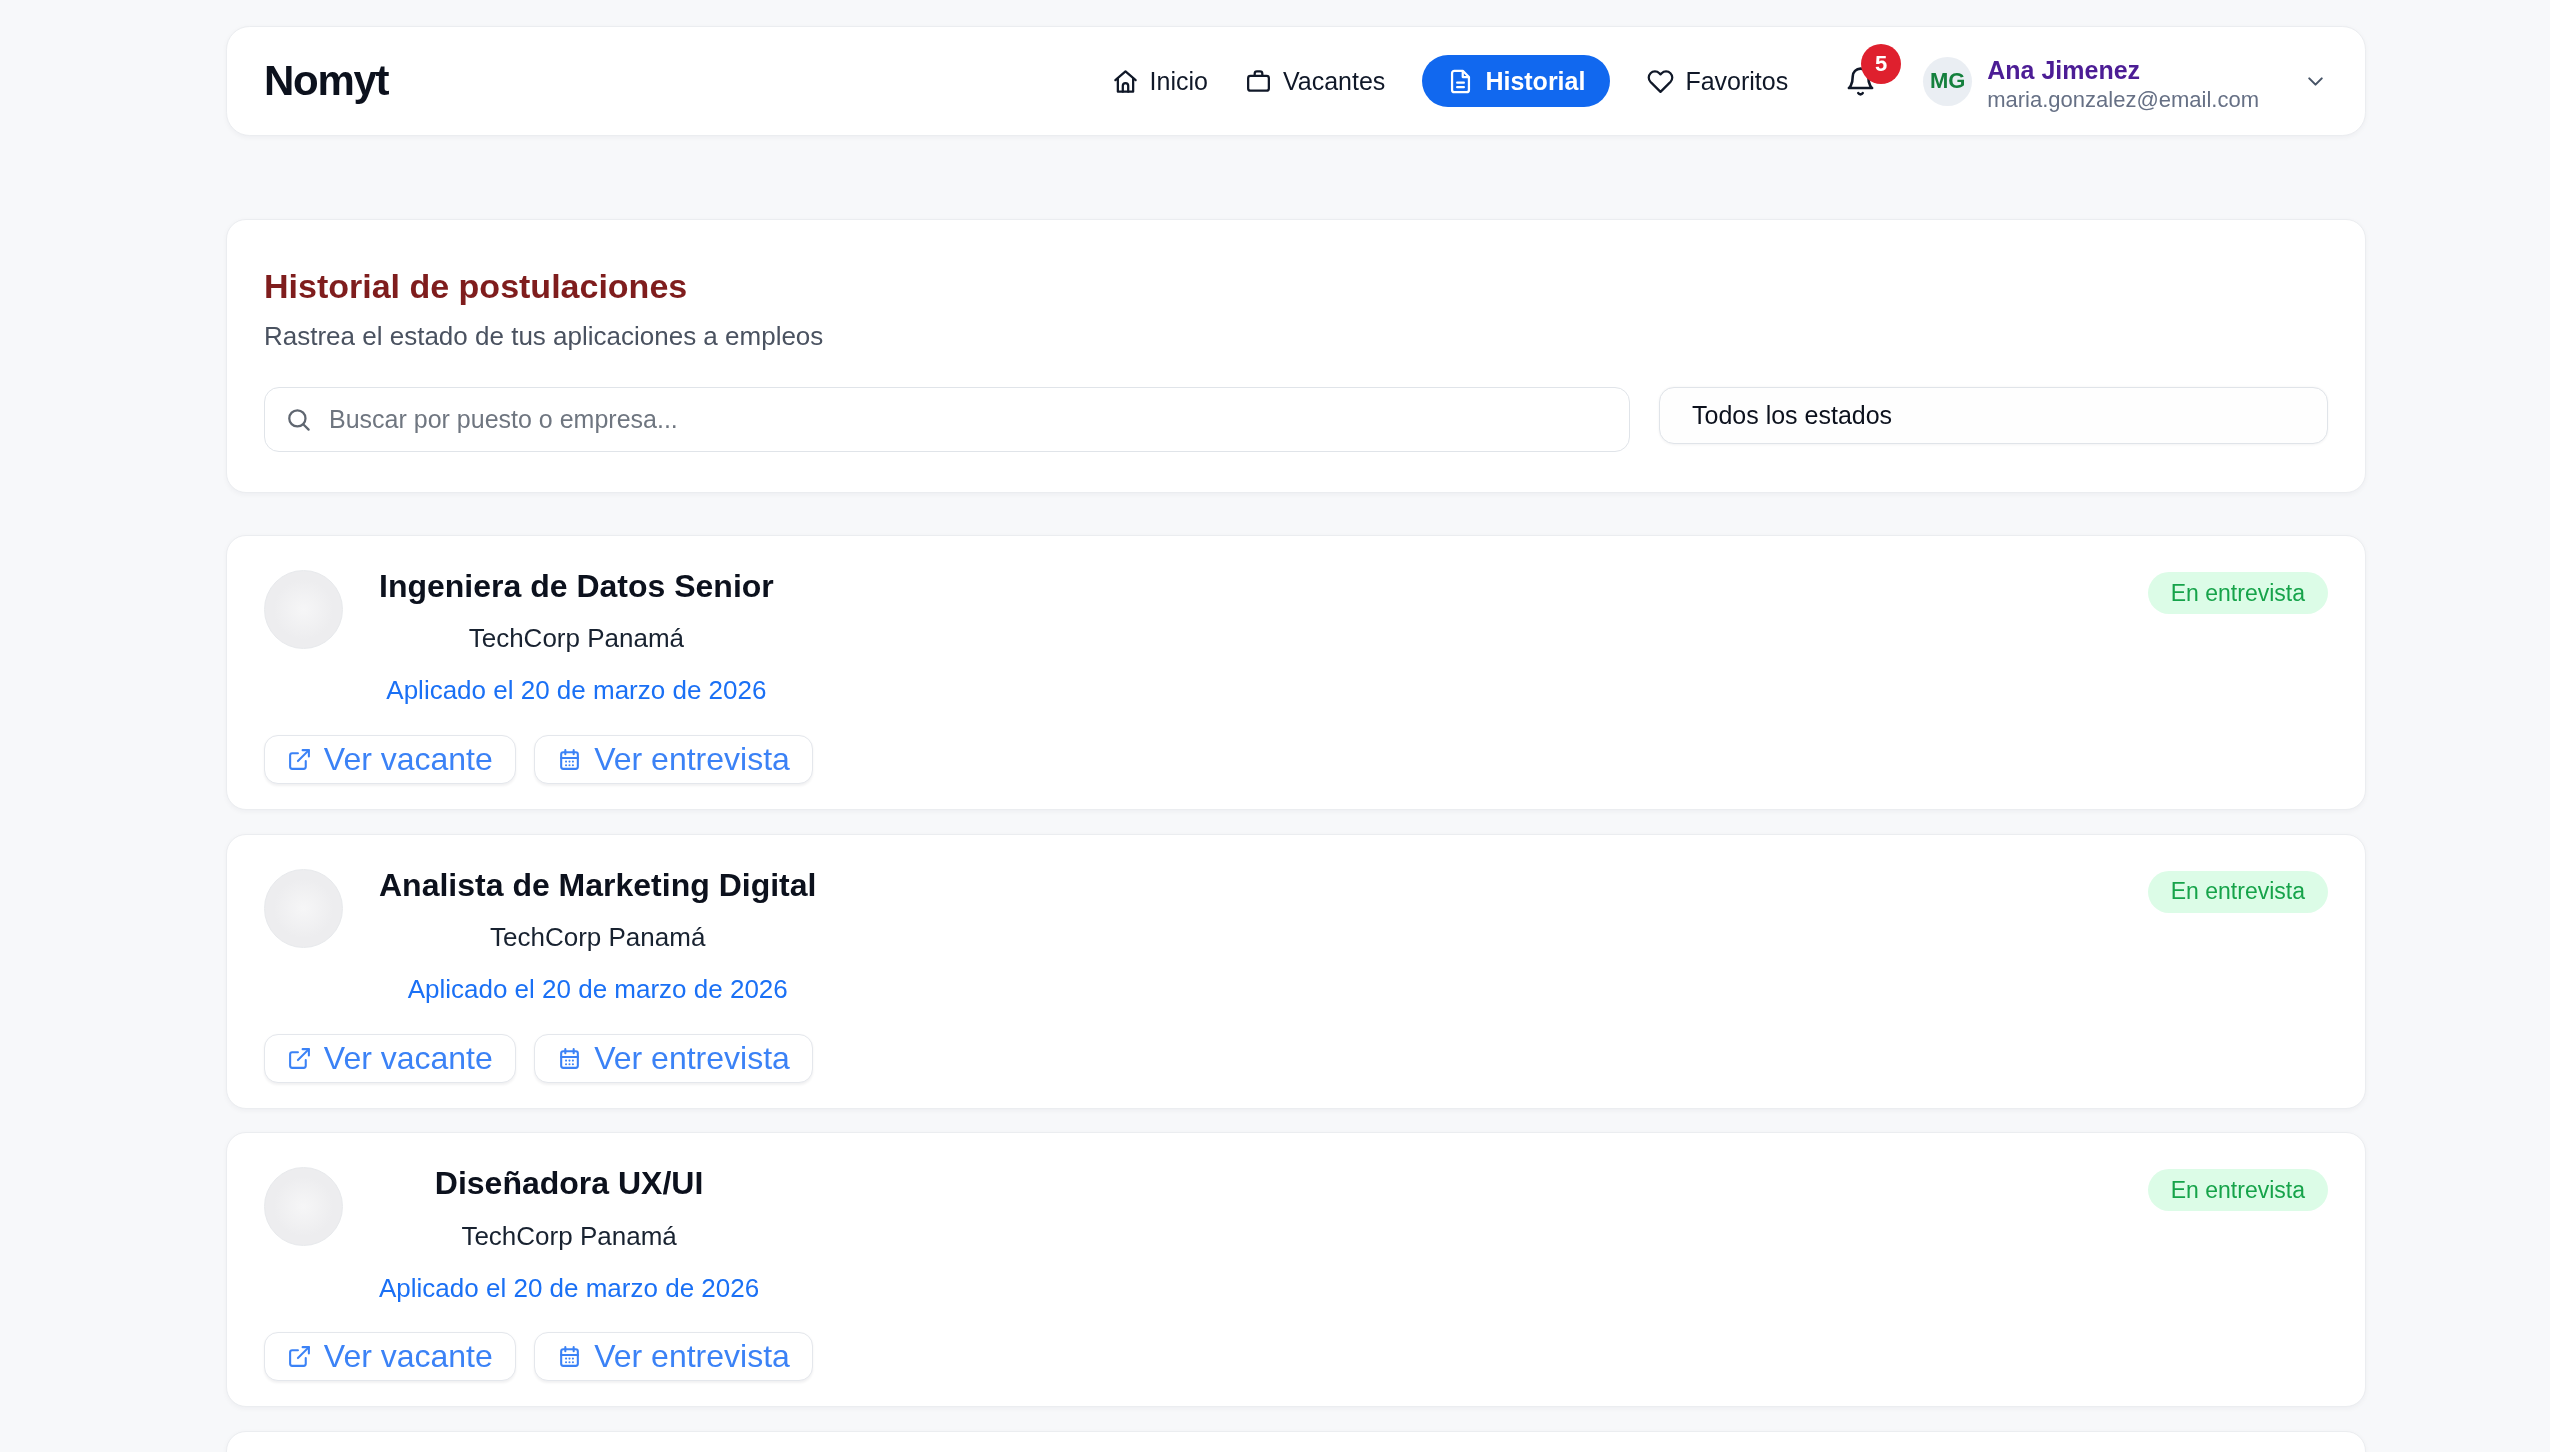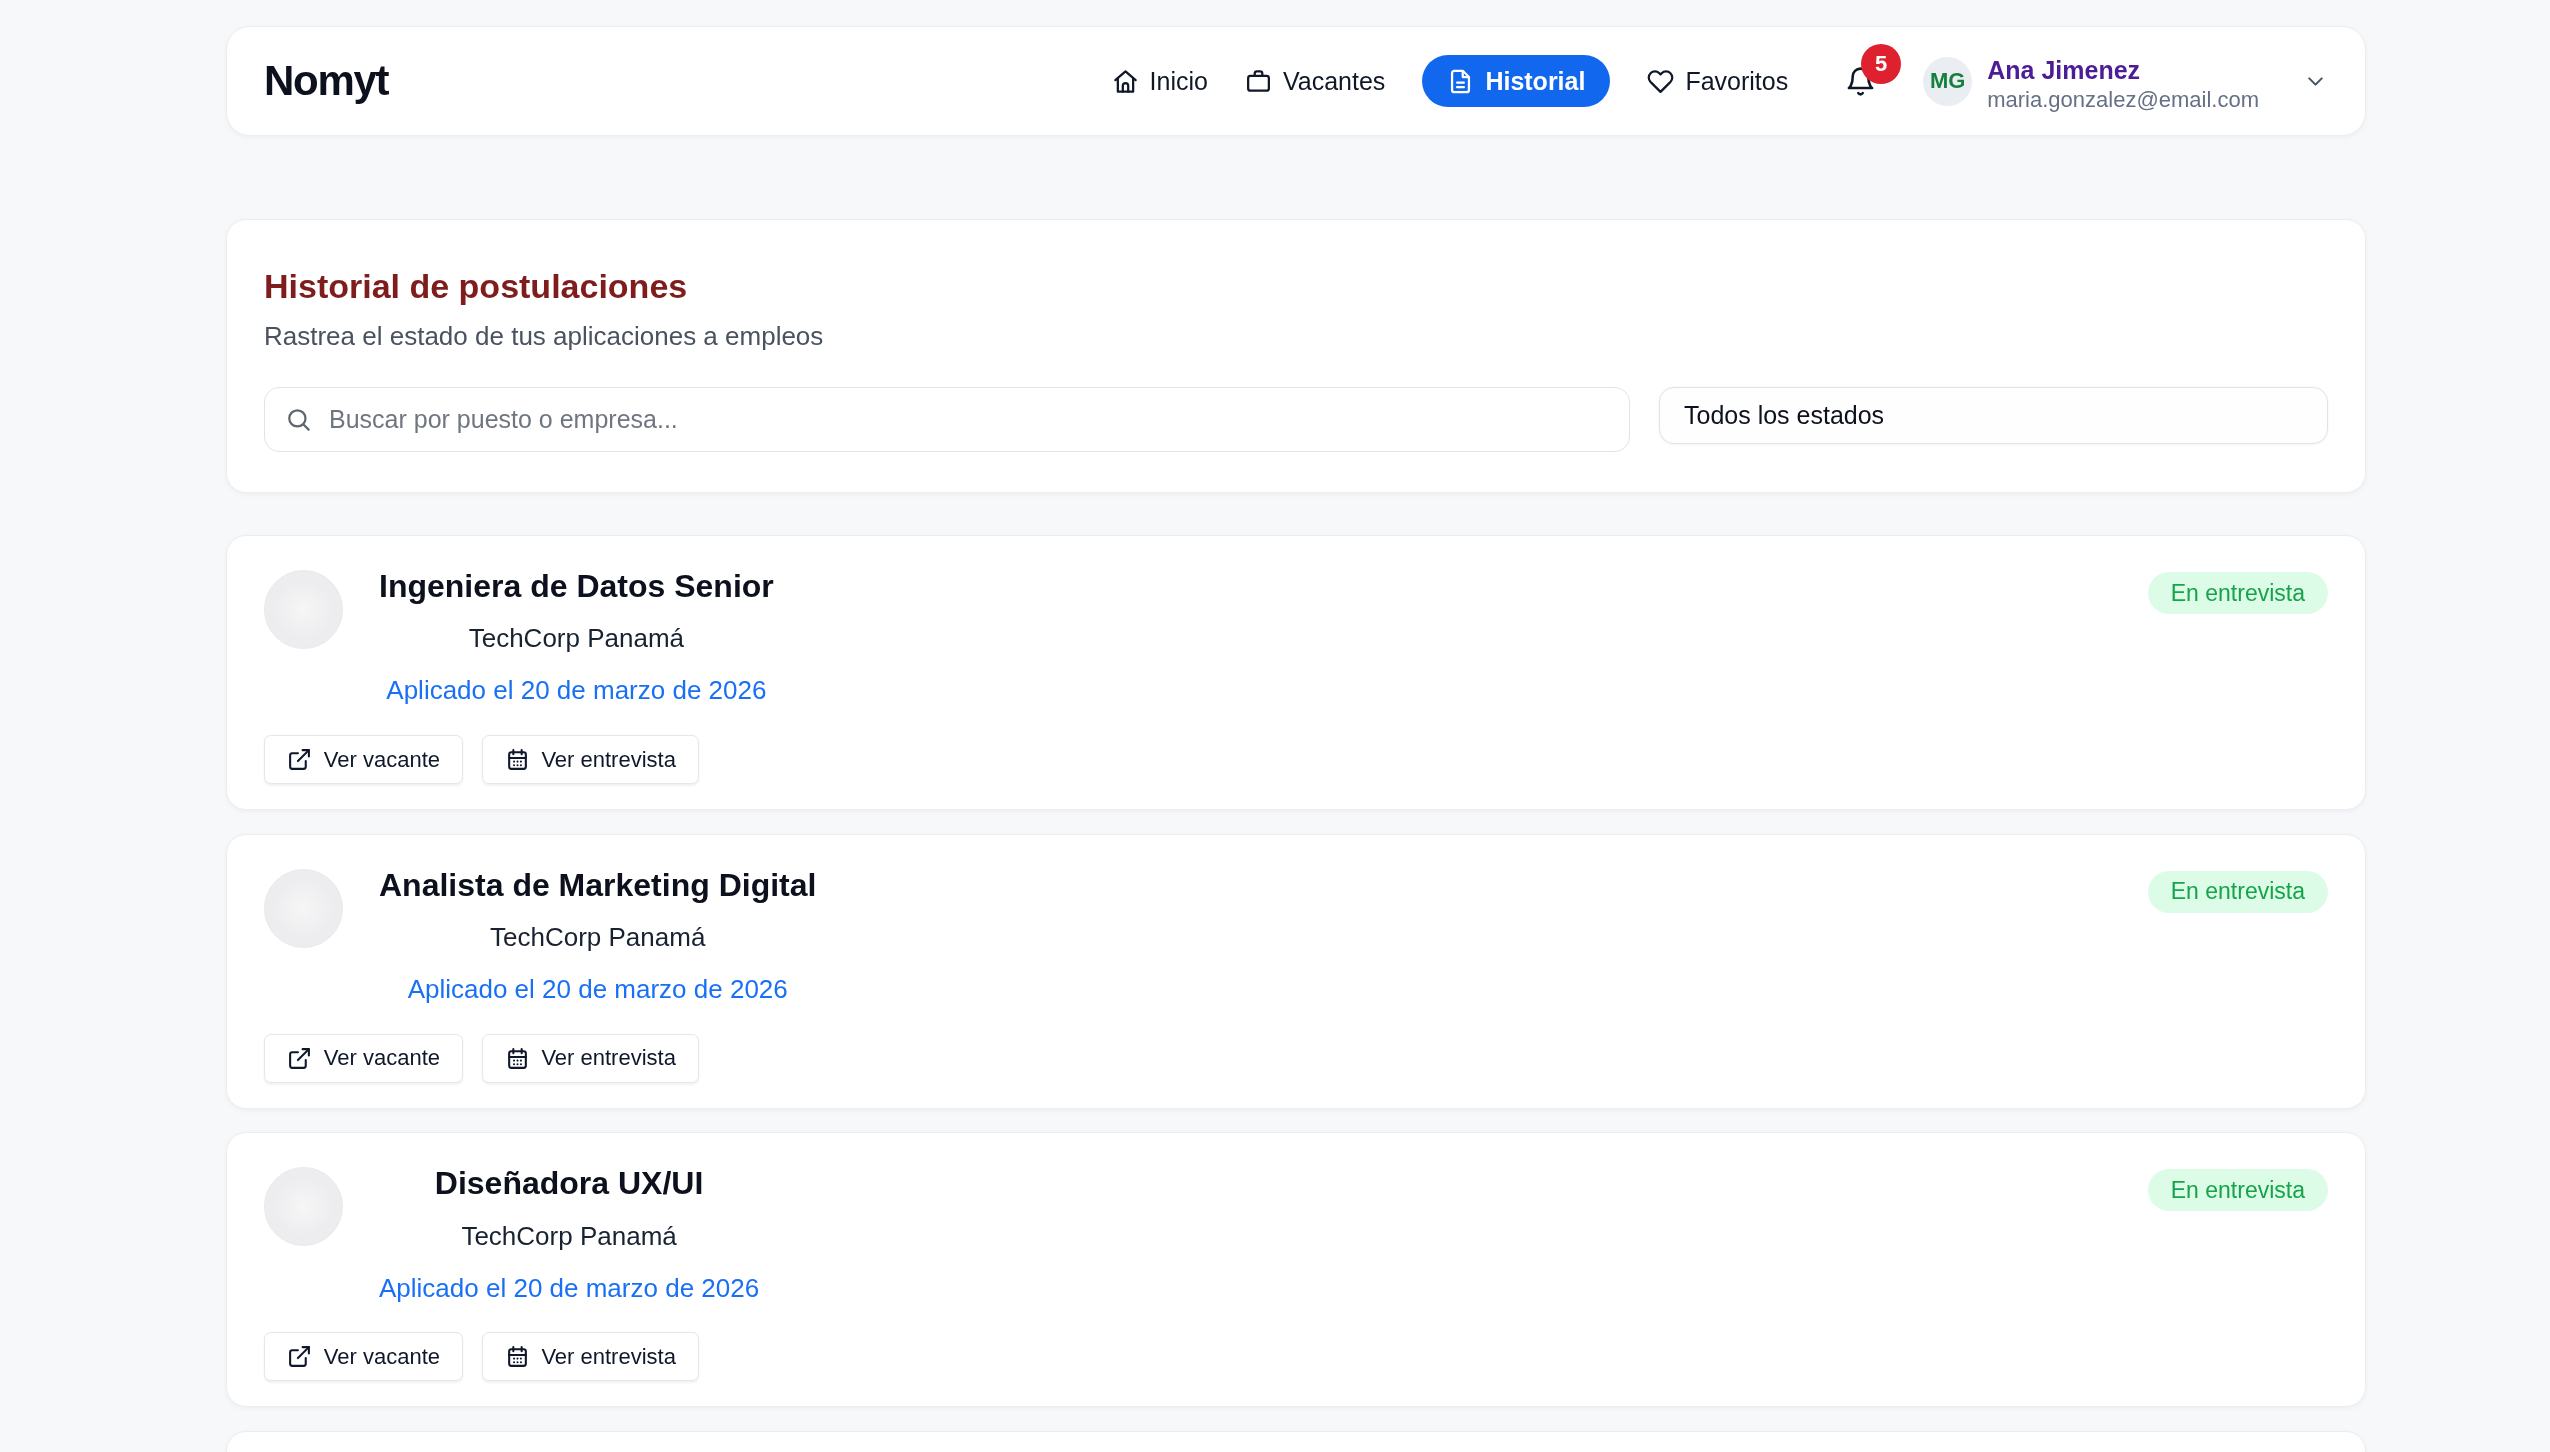--- a/index.html
+++ b/index.html
@@ -67,21 +67,21 @@
     display:flex;align-items:center;padding:0 20px;gap:17px;
   }
   .search-box svg{width:27px;height:27px;color:#5f6670;flex:none;}
   .search-box input{
     border:none;outline:none;flex:1;font-size:25px;color:#101828;background:transparent;
     font-family:inherit;
   }
   .search-box input::placeholder{color:#6f7680;}
   .status-select{
     width:669px;height:57px;border:1.7px solid #e0e4e9;border-radius:15px;background:#fefefe;
-    display:flex;align-items:center;padding:0 24px;font-size:25px;color:#0c111d;cursor:pointer;
+    display:flex;align-items:center;padding:0 32px;font-size:25px;color:#0c111d;cursor:pointer;
     box-shadow:0 0.8px 2.5px rgba(16,24,40,.05);
   }
 
   
   .job-card{
     position:relative;height:275px;background:#fff;border:0.8px solid #ebedf0;border-radius:20px;
     box-shadow:0 1.7px 5px rgba(16,24,40,.04);margin-top:23.6px;
   }
   .job-card.first{margin-top:42px;}
   .job-avatar{
@@ -93,23 +93,23 @@
   .job-title{font-size:32px;font-weight:700;color:#0c111d;line-height:1.15;}
   .job-company{font-size:26px;color:#182230;margin-top:18.6px;}
   .job-date{font-size:26px;color:var(--link);margin-top:21px;}
   .status-badge{
     position:absolute;right:37px;top:36px;height:42px;padding:0 23px;border-radius:843px;
     background:var(--status-green-bg);color:var(--status-green-text);
     font-size:23px;font-weight:500;display:flex;align-items:center;
   }
   .job-actions{position:absolute;left:37px;bottom:25px;display:flex;gap:18.6px;}
   .btn{
-    height:49px;padding:0 22px;border-radius:7px;border:1.7px solid #e4e7ec;background:#fff;
+    height:49px;padding:0 22px;border-radius:14px;border:1.7px solid #e4e7ec;background:#fff;
     box-shadow:0 1.7px 2.5px rgba(16,24,40,.06);
-    display:flex;align-items:center;gap:11.8px;font-size:22px;font-weight:500;color:#0f172a;
+    display:flex;align-items:center;gap:11.8px;font-size:32px;font-weight:500;color:#3b82f6;
     cursor:pointer;font-family:inherit;
   }
   .btn svg{width:25px;height:25px;}
   .job-card.partial{height:275px;}
 </style>
 </head>
 <body>
 
 <svg width="0" height="0" style="position:absolute" aria-hidden="true">
   <defs>

